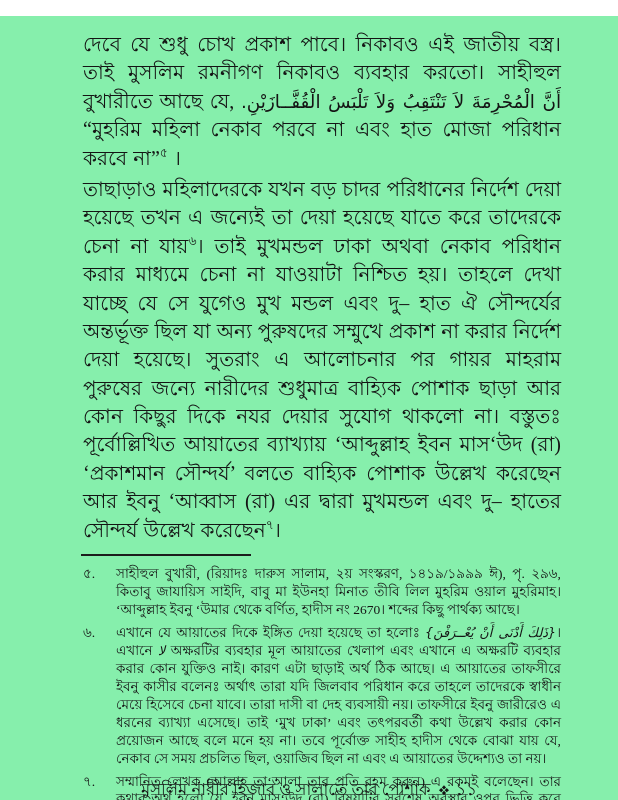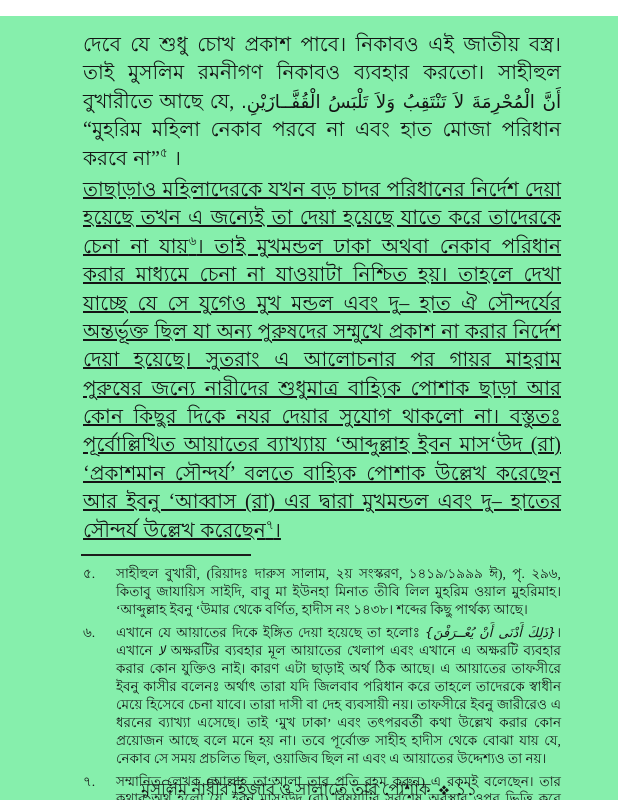--- a/index.html
+++ b/index.html
@@ -16,21 +16,21 @@
     margin-top: 16px;
   }
   
   .body-text p {
     margin: 0;
     font-size: 20px;
     line-height: 1.42;
     text-align: justify;
     word-spacing: 1px;
   }
-  .body-text p + p { margin-top: 3px; text-decoration: underline; }
+  .body-text p + p { margin-top: 3px; }
   .arabic {
     font-family: "DejaVu Sans", sans-serif;
     direction: rtl;
     unicode-bidi: embed;
     font-size: 0.92em;
   }
   .fn-ref {
     font-size: 0.62em;
     line-height: 0;
     vertical-align: super;
@@ -74,21 +74,21 @@
 
     <p><span>তাছাড়াও মহিলাদেরকে যখন বড় চাদর পরিধানের নির্দেশ দেয়া হয়েছে তখন এ জন্যেই তা দেয়া হয়েছে যাতে করে তাদেরকে চেনা না যায়</span><sup class="fn-ref">৬</sup><span>। তাই মুখমন্ডল ঢাকা অথবা নেকাব পরিধান করার মাধ্যমে চেনা না যাওয়াটা নিশ্চিত হয়। তাহলে দেখা যাচ্ছে যে সে যুগেও মুখ মন্ডল এবং দু– হাত ঐ সৌন্দর্যের অন্তর্ভূক্ত ছিল যা অন্য পুরুষদের সম্মুখে প্রকাশ না করার নির্দেশ দেয়া হয়েছে। সুতরাং এ আলোচনার পর গায়র মাহরাম পুরুষের জন্যে নারীদের শুধুমাত্র বাহ্যিক পোশাক ছাড়া আর কোন কিছুর দিকে নযর দেয়ার সুযোগ থাকলো না। বস্তুতঃ পূর্বোল্লিখিত আয়াতের ব্যাখ্যায় ‘আব্দুল্লাহ ইবন মাস‘উদ (রা) ‘প্রকাশমান সৌন্দর্য’ বলতে বাহ্যিক পোশাক উল্লেখ করেছেন আর ইবনু ‘আব্বাস (রা) এর দ্বারা মুখমন্ডল এবং দু– হাতের সৌন্দর্য উল্লেখ করেছেন</span><sup class="fn-ref">৭</sup><span>।</span></p>
   </main>
 
   <hr class="fn-separator">
 
   <section class="footnotes">
 
     <div class="footnote">
       <span class="fn-num">৫.</span>
-      <span class="fn-text">সাহীহুল বুখারী, (রিয়াদঃ দারুস সালাম, ২য় সংস্করণ, ১৪১৯/১৯৯৯ ঈ), পৃ. ২৯৬, কিতাবু জাযায়িস সাইদি, বাবু মা ইউনহা মিনাত তীবি লিল মুহরিম ওয়াল মুহরিমাহ। ‘আব্দুল্লাহ ইবনু ‘উমার থেকে বর্ণিত, হাদীস নং ১৪৩৮। শব্দের কিছু পার্থক্য আছে।</span>
+      <span class="fn-text">সাহীহুল বুখারী, (রিয়াদঃ দারুস সালাম, ২য় সংস্করণ, ১৪১৯/১৯৯৯ ঈ), পৃ. ২৯৬, কিতাবু জাযায়িস সাইদি, বাবু মা ইউনহা মিনাত তীবি লিল মুহরিম ওয়াল মুহরিমাহ। ‘আব্দুল্লাহ ইবনু ‘উমার থেকে বর্ণিত, হাদীস নং 2670। শব্দের কিছু পার্থক্য আছে।</span>
     </div>
 
     <div class="footnote">
       <span class="fn-num">৬.</span>
       <span class="fn-text"><span>এখানে যে আয়াতের দিকে ইঙ্গিত দেয়া হয়েছে তা হলোঃ </span><span class="arabic" dir="rtl">{ذَلِكَ أَدْنَى أَنْ يُعْــرَفْنَ}</span><span>। এখানে </span><span class="arabic" dir="rtl">لا</span><span> অক্ষরটির ব্যবহার মূল আয়াতের খেলাপ এবং এখানে এ অক্ষরটি ব্যবহার করার কোন যুক্তিও নাই। কারণ এটা ছাড়াই অর্থ ঠিক আছে। এ আয়াতের তাফসীরে ইবনু কাসীর বলেনঃ অর্থাৎ তারা যদি জিলবাব পরিধান করে তাহলে তাদেরকে স্বাধীন মেয়ে হিসেবে চেনা যাবে। তারা দাসী বা দেহ ব্যবসায়ী নয়। তাফসীরে ইবনু জারীরেও এ ধরনের ব্যাখ্যা এসেছে। তাই ‘মুখ ঢাকা’ এবং তৎপরবর্তী কথা উল্লেখ করার কোন প্রয়োজন আছে বলে মনে হয় না। তবে পূর্বোক্ত সাহীহ হাদীস থেকে বোঝা যায় যে, নেকাব সে সময় প্রচলিত ছিল, ওয়াজিব ছিল না এবং এ আয়াতের উদ্দেশ্যও তা নয়।</span></span>
     </div>
 
     <div class="footnote">
       <span class="fn-num">৭.</span>
       <span class="fn-text">সম্মানিত লেখক (আল্লাহ তা‘আলা তার প্রতি রহম করুন) এ রকমই বলেছেন। তার কথার অর্থ হলো যে, ইবনু মাস‘উদ (রা) বিষয়টির সর্বশেষ অবস্থার ওপর ভিত্তি করে ‘আযযীনাহ’ বলতে ‘স্পষ্ট সৌন্দর্য’ অর্থাৎ বাহ্যিক পোষাক উল্লেখ করেছেন। অপরদিকে ইবনু ‘আব্বাস (রা) পূর্বের অবস্থার ওপর ভিত্তি করে ‘আযযীনাহ’ এর ব্যাখ্যায় মুখমন্ডল এবং দুহাত উল্লেখ করেছেন। এ পুস্তিকার সম্পাদক মন্তব্য করে বলেনঃ নিঃসন্দেহে এ ধরনের ব্যাখ্যা করার কোন অবকাশ নেই;</span>

